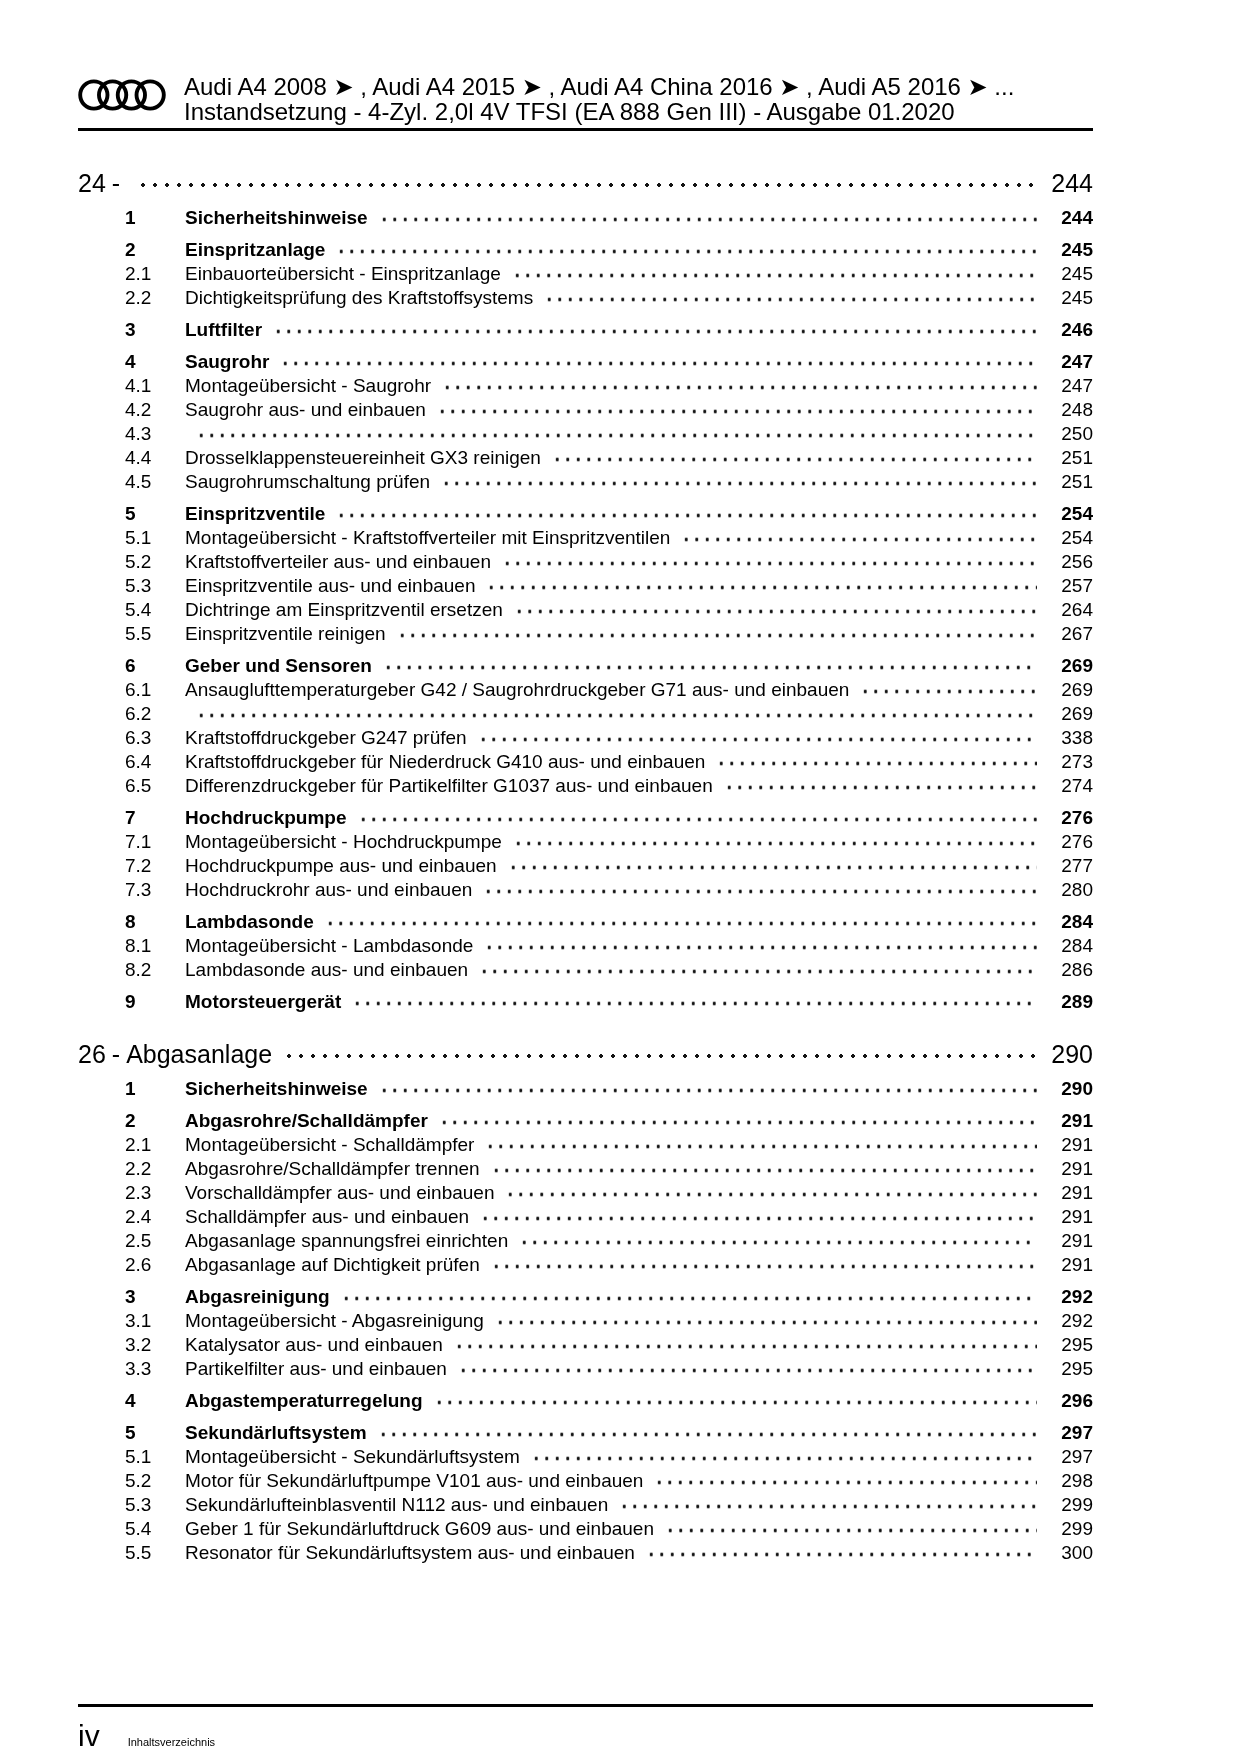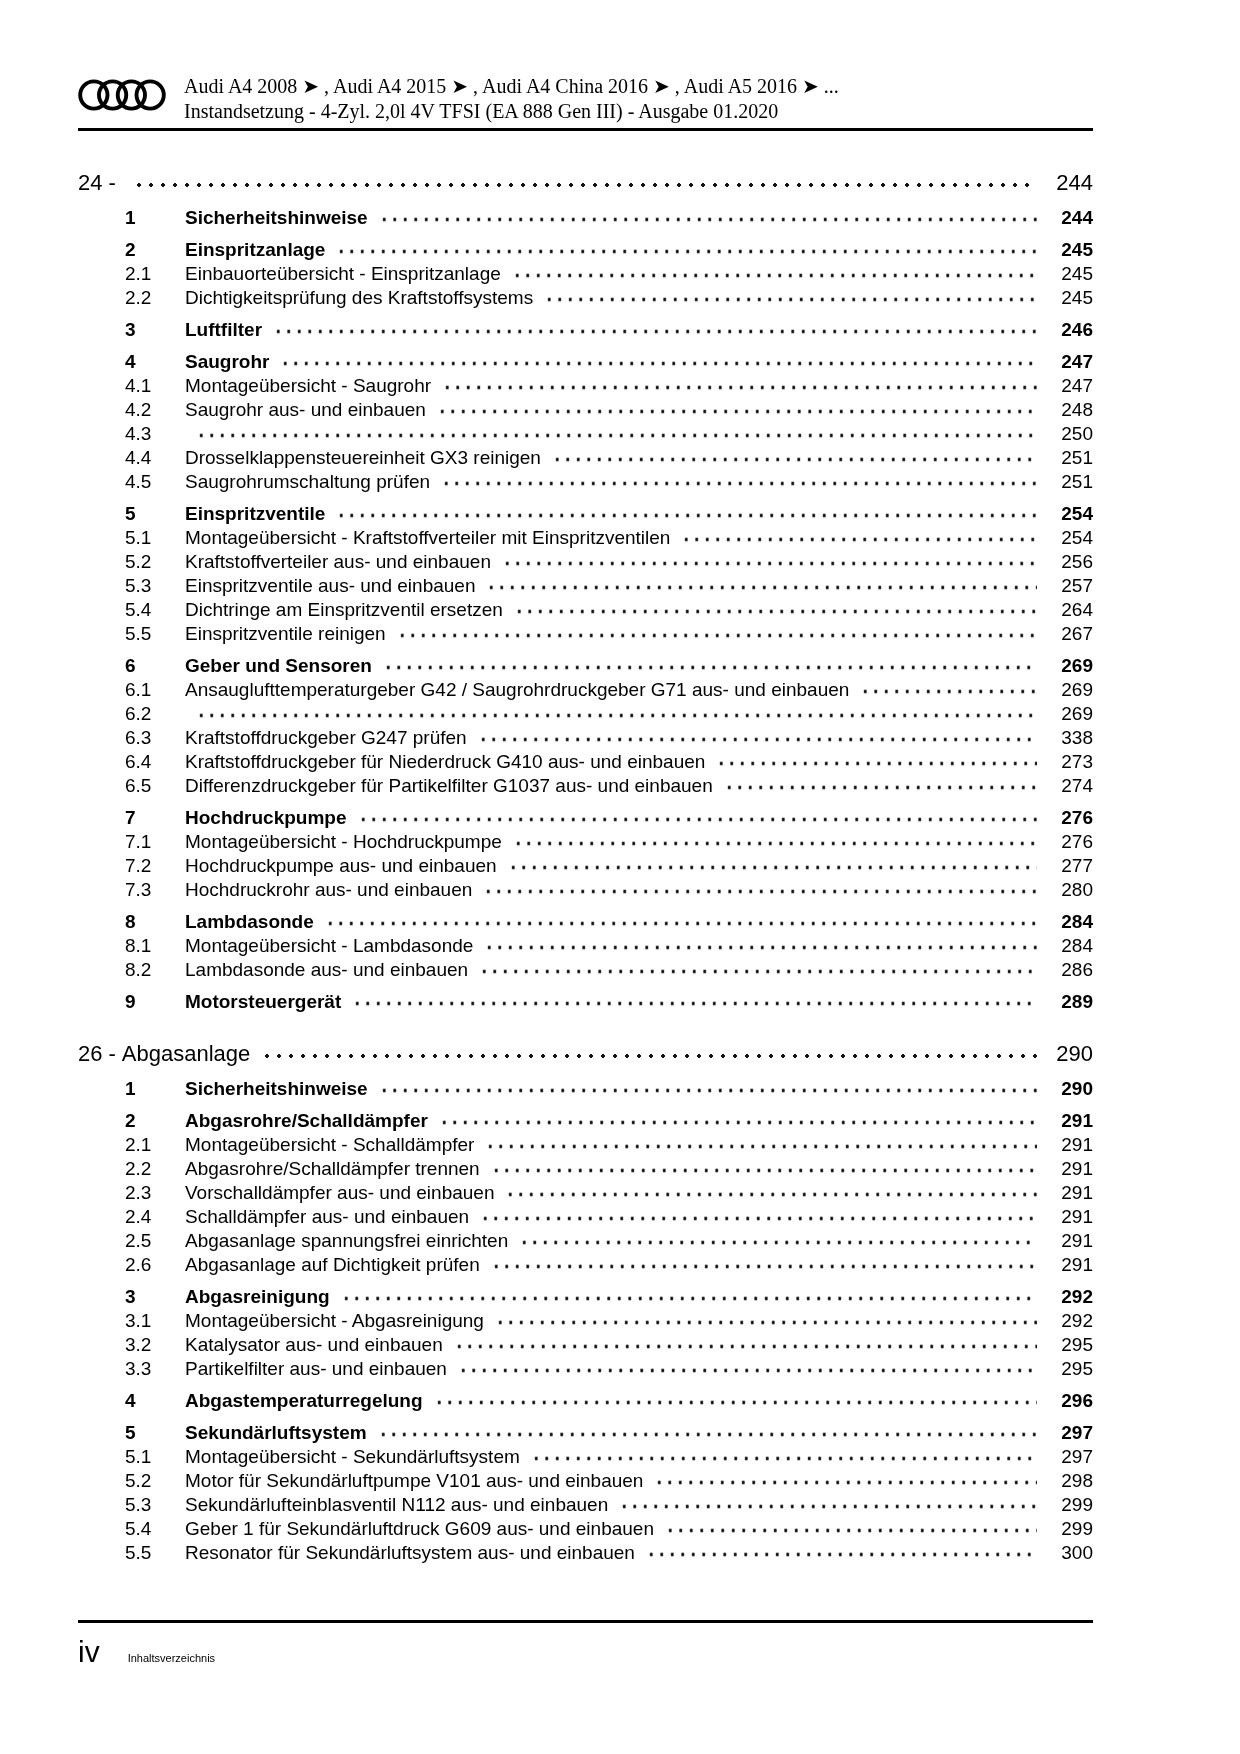--- a/index.html
+++ b/index.html
@@ -29,42 +29,41 @@
     display: flex;
     align-items: flex-start;
   }
   .logo {
     flex: 0 0 auto;
     margin-top: 3px;
     margin-right: 18px;
   }
   .header-text {
     flex: 1 1 auto;
-    font-size: 20px;
+    font-size: 24px;
     line-height: 25px;
     white-space: nowrap;
-    font-family: Liberation Serif, serif;
   }
   .header-rule {
     margin-top: 4px;
     height: 3px;
     background: #000;
   }
 
   
   .toc {
     position: absolute;
     top: 168px;
     left: 78px;
     width: 1015px;
   }
   .chapter-row {
     display: flex;
     align-items: center;
-    font-size: 22px;
+    font-size: 25px;
     line-height: 30px;
     margin-top: 25px;
     margin-bottom: 5px;
     white-space: nowrap;
   }
   .chapter-row:first-child { margin-top: 0; }
   .ch-sep { padding: 0 6px; }
   .ch-page { flex: 0 0 auto; min-width: 52px; text-align: right; }
 
   .entry {
@@ -102,21 +101,21 @@
   }
   .chapter-row .leader {
     background-image: radial-gradient(circle, #141414 1.7px, transparent 2.1px);
     background-size: 12px 12px;
     background-position: 2px calc(100% - 7px);
   }
 
   
   .footer {
     position: absolute;
-    top: 1620px;
+    top: 1704px;
     left: 78px;
     width: 1015px;
     text-align: right;
   }
   .footer-rule {
     height: 3px;
     background: #000;
   }
   .footer-text {
     margin-top: 14px;

